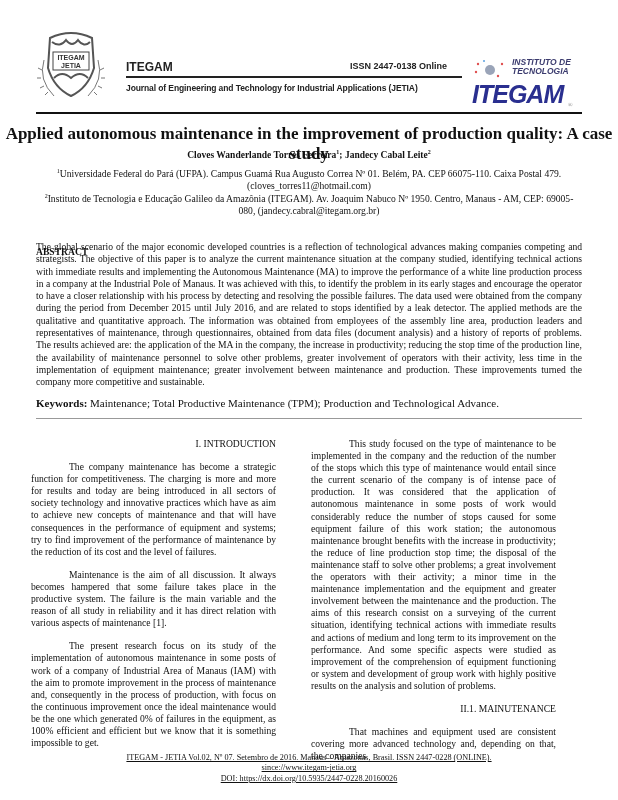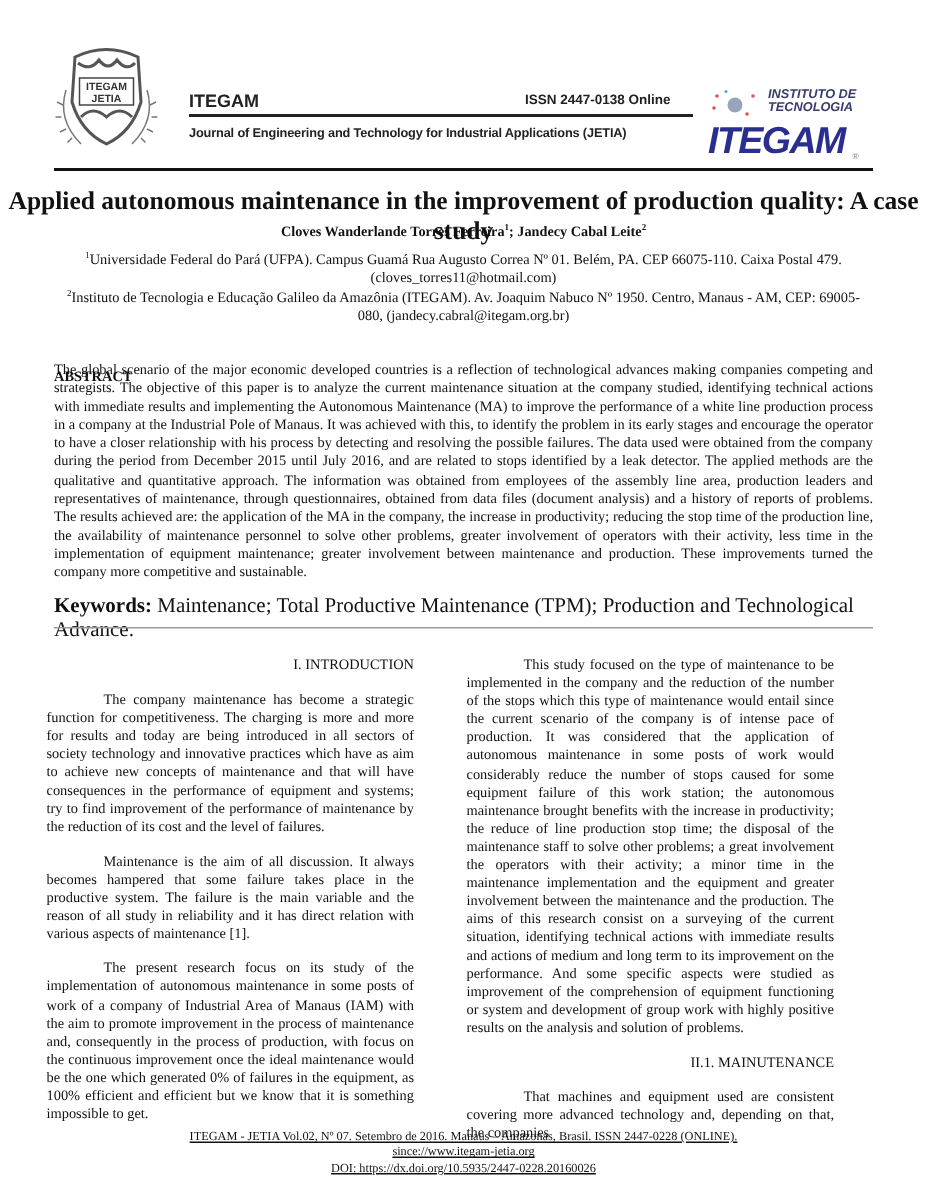--- a/index.html
+++ b/index.html
@@ -20,21 +20,21 @@
 
   
   .title { position: absolute; left: 0; top: 124px; width: 618px; text-align: center; font-weight: bold; font-size: 17px; color: #111; }
   .authors { position: absolute; left: 0; top: 150px; width: 618px; text-align: center; font-weight: bold; font-size: 9.5px; }
   .affil { position: absolute; left: 40px; top: 168px; width: 538px; text-align: center; font-size: 9.6px; line-height: 12.4px; }
   sup { font-size: 6px; vertical-align: 4px; line-height: 0; }
 
   
   .abs-head { position: absolute; left: 36px; top: 230px; font-weight: bold; font-size: 9.6px; margin-top: 16px; }
   .abs-body { position: absolute; left: 36px; top: 241px; width: 546px; font-size: 9.6px; line-height: 12.3px; text-align: justify; }
-  .keywords { position: absolute; left: 36px; top: 397px; width: 546px; font-size: 14px; }
+  .keywords { position: absolute; left: 36px; top: 397px; width: 546px; font-size: 11px; }
   .keywords b { font-weight: bold; }
   .abs-rule { position: absolute; left: 36px; top: 418px; width: 546px; height: 1px; background: #999; }
 
   
   .col { position: absolute; width: 245px; font-size: 9.6px; line-height: 12.1px; text-align: justify; }
   .col-left { left: 31px; top: 438px; }
   .col-right { left: 311px; top: 438px; }
   .col p { margin: 0 0 11px 0; text-indent: 38px; }
   .col h2 { font-size: 9.6px; font-weight: normal; text-align: right; margin: 0 0 11px 0; }
 

